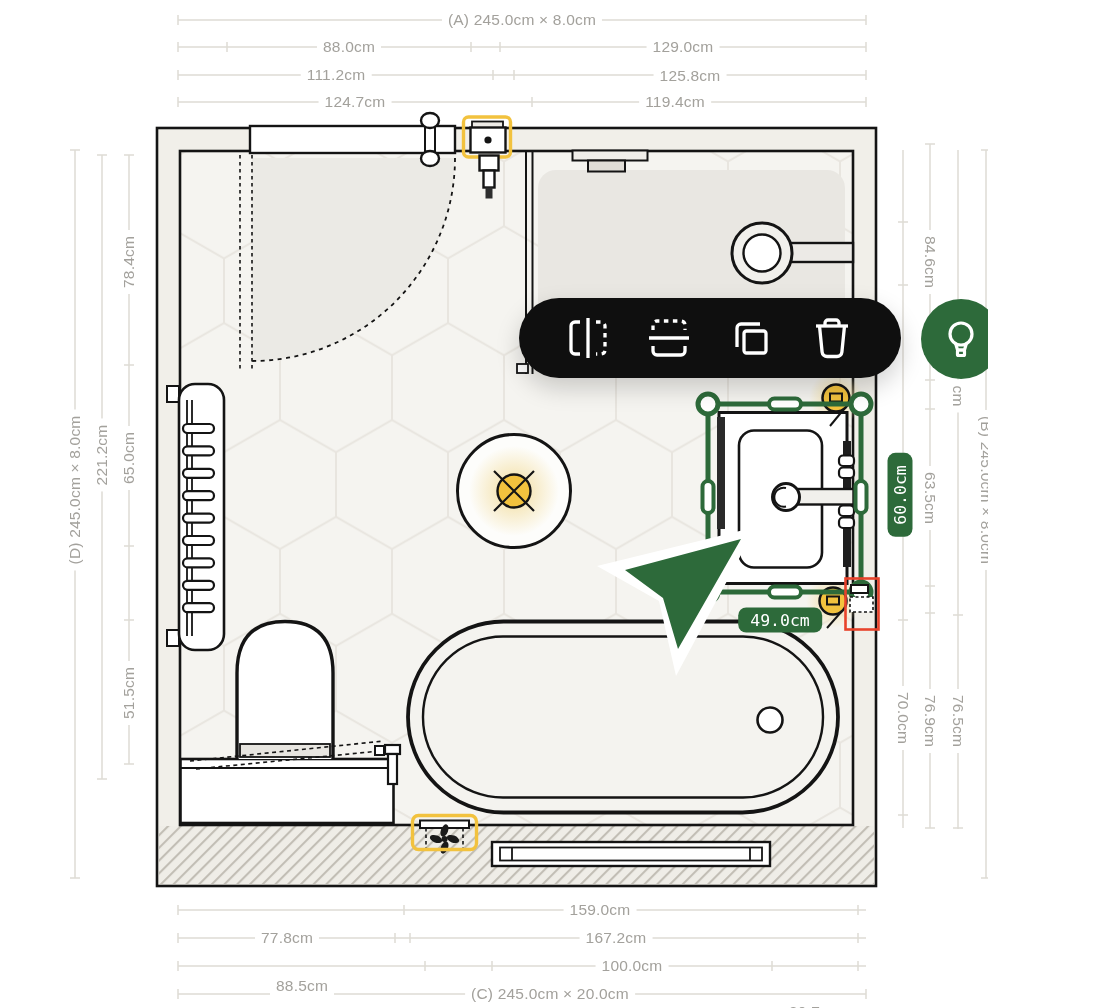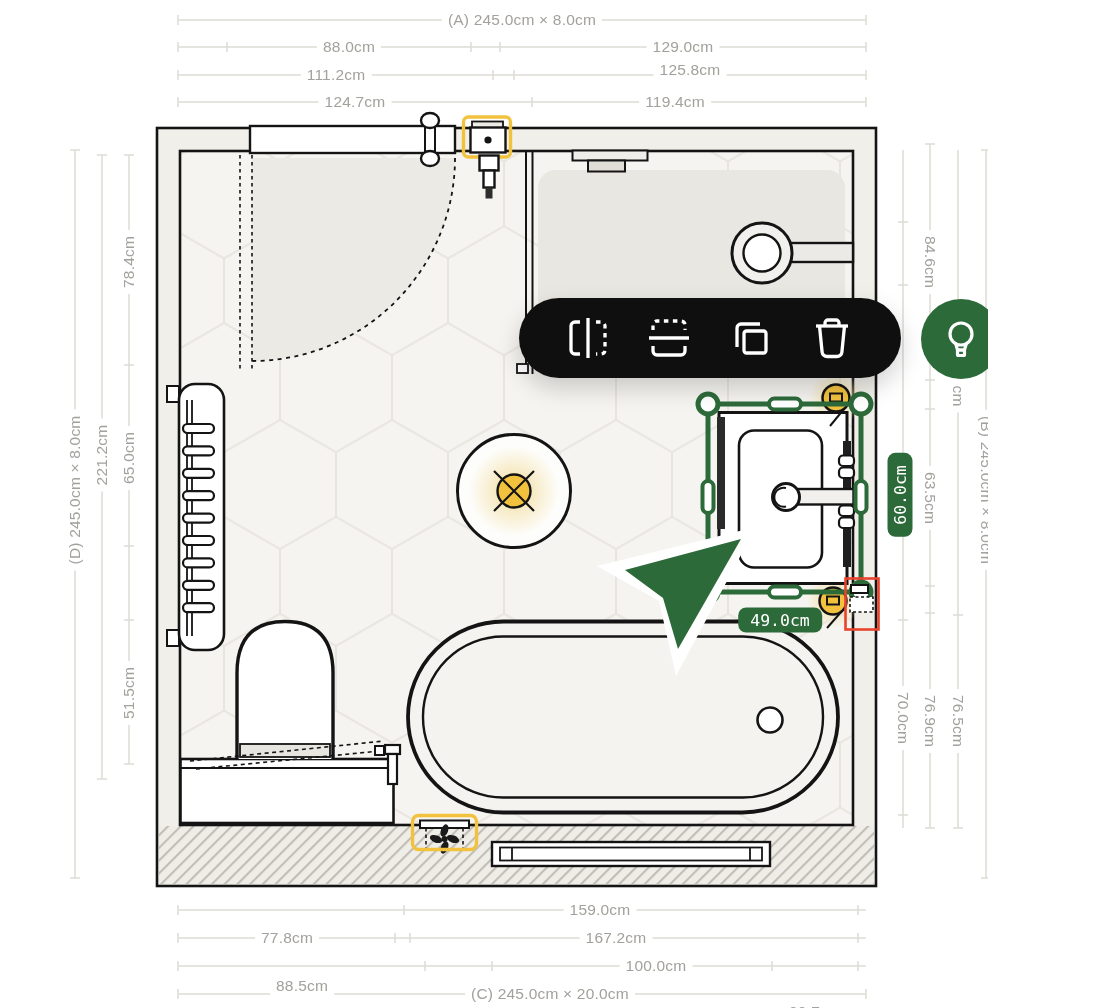--- a/index.html
+++ b/index.html
@@ -215,29 +215,29 @@
       <rect x="851" y="585" width="17" height="8" fill="#ffffff" stroke="#141414" stroke-width="2"></rect>
       <rect x="850" y="597" width="23" height="15" fill="#ffffff" stroke="#141414" stroke-width="1.6" stroke-dasharray="3 2.5"></rect>
       <rect x="845.5" y="578.5" width="33" height="51" fill="none" stroke="#e8432b" stroke-width="2.6"></rect>
     </g>
   </svg>
 
   <span class="dim" style="left:522px;top:20px">(A) 245.0cm × 8.0cm</span>
   <span class="dim" style="left:349px;top:47px">88.0cm</span>
   <span class="dim" style="left:683px;top:47px">129.0cm</span>
   <span class="dim" style="left:336px;top:75px">111.2cm</span>
-  <span class="dim" style="left:690px;top:70px">125.8cm</span>
+  <span class="dim" style="left:690px;top:76px">125.8cm</span>
   <span class="dim" style="left:355px;top:102px">124.7cm</span>
   <span class="dim" style="left:675px;top:102px">119.4cm</span>
 
   <span class="dim" style="left:600px;top:910px">159.0cm</span>
   <span class="dim" style="left:287px;top:938px">77.8cm</span>
   <span class="dim" style="left:616px;top:938px">167.2cm</span>
   <span class="dim" style="left:302px;top:986px">88.5cm</span>
-  <span class="dim" style="left:656px;top:966px">100.0cm</span>
+  <span class="dim" style="left:632px;top:966px">100.0cm</span>
   <span class="dim" style="left:815px;top:1012px">30.7cm</span>
   <span class="dim" style="left:550px;top:994px">(C) 245.0cm × 20.0cm</span>
 
   <span class="dim v-left" style="left:75px;top:490px">(D) 245.0cm × 8.0cm</span>
   <span class="dim v-left" style="left:102px;top:455px">221.2cm</span>
   <span class="dim v-left" style="left:129px;top:262px">78.4cm</span>
   <span class="dim v-left" style="left:129px;top:458px">65.0cm</span>
   <span class="dim v-left" style="left:129px;top:693px">51.5cm</span>
 
   <span class="dim v-right" style="left:903px;top:718px">70.0cm</span>

